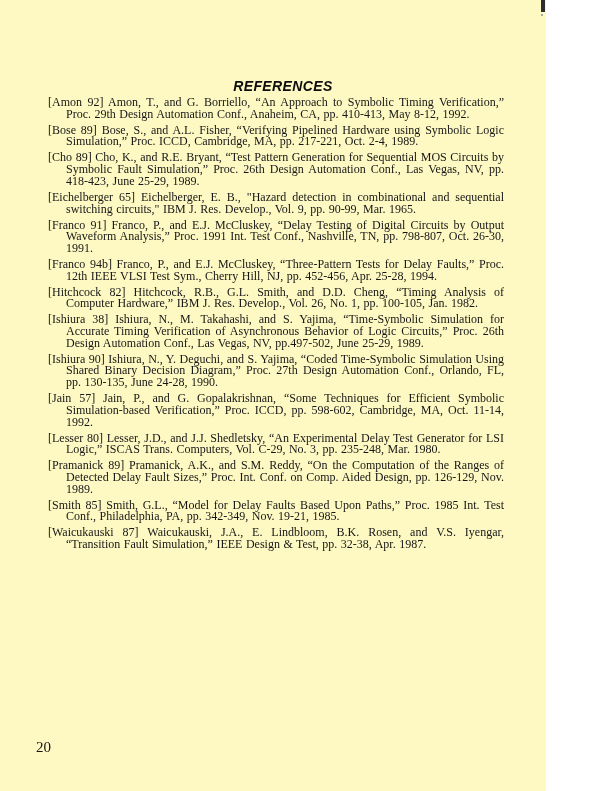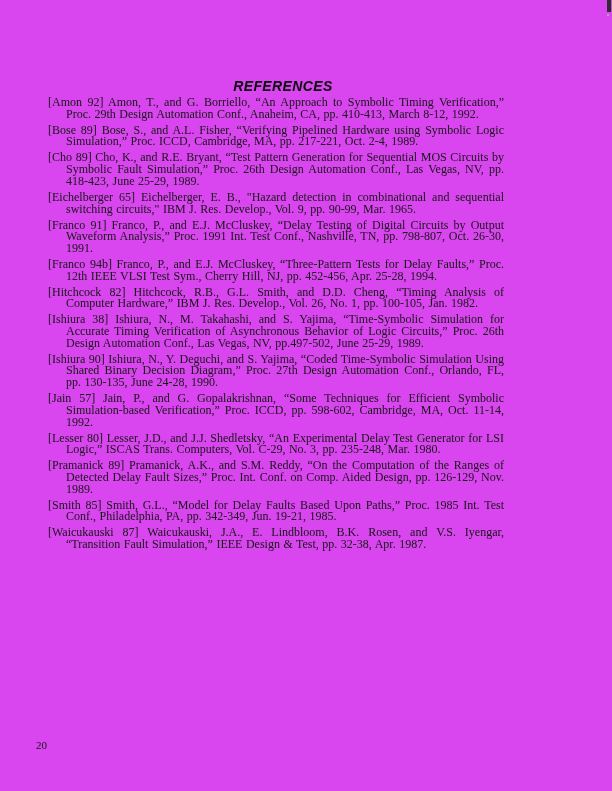--- a/index.html
+++ b/index.html
@@ -2,23 +2,23 @@
 <html><head>
 <meta charset="utf-8">
 <style>
   html, body {
     margin: 0;
     padding: 0;
     background: #ffffff;
   }
   .page {
     position: relative;
-    width: 612px;
+    width: 546px;
     height: 791px;
-    background: #d946ef;
+    background: #fef9c3;
     overflow: hidden;
     font-family: "Liberation Serif", serif;
     color: #161616;
   }
   .heading {
     position: absolute;
     top: 78px;
     left: 48px;
     width: 470px;
     text-align: center;
@@ -43,21 +43,21 @@
     font-size: 12px;
     line-height: 11.7px;
     word-spacing: 0.5px;
   }
   .it {
   }
   .pagenum {
     position: absolute;
     left: 36px;
     top: 739px;
-    font-size: 11px;
+    font-size: 15px;
     color: #161616;
   }
   .artifact-bar {
     position: absolute;
     top: 0;
     right: 1px;
     width: 4px;
     height: 12px;
     background: #2e2e2e;
   }
@@ -70,33 +70,33 @@
     background: #a9a9a9;
   }
 </style>
 </head>
 <body>
 
 <div class="page">
   <div class="heading">REFERENCES</div>
 
   <div class="refs">
-      <p class="ref"><span>[Amon 92] Amon, T., and G. Borriello, “An Approach to Symbolic Timing Verification,” </span><span class="it">Proc. 29th Design Automation Conf.</span><span>, Anaheim, CA, pp. 410-413, March 8-12, 1992.</span></p>
+      <p class="ref"><span>[Amon 92] Amon, T., and G. Borriello, “An Approach to Symbolic Timing Verification,” </span><span class="it">Proc. 29th Design Automation Conf.</span><span>, Anaheim, CA, pp. 410-413, May 8-12, 1992.</span></p>
       <p class="ref"><span>[Bose 89] Bose, S., and A.L. Fisher, “Verifying Pipelined Hardware using Symbolic Logic Simulation,” </span><span class="it">Proc. ICCD</span><span>, Cambridge, MA, pp. 217-221, Oct. 2-4, 1989.</span></p>
       <p class="ref"><span>[Cho 89] Cho, K., and R.E. Bryant, “Test Pattern Generation for Sequential MOS Circuits by Symbolic Fault Simulation,” </span><span class="it">Proc. 26th Design Automation Conf.</span><span>, Las Vegas, NV, pp. 418-423, June 25-29, 1989.</span></p>
       <p class="ref"><span>[Eichelberger 65] Eichelberger, E. B., "Hazard detection in combinational and sequential switching circuits," </span><span class="it">IBM J. Res. Develop.</span><span>, Vol. 9, pp. 90-99, Mar. 1965.</span></p>
       <p class="ref"><span>[Franco 91] Franco, P., and E.J. McCluskey, “Delay Testing of Digital Circuits by Output Waveform Analysis,” </span><span class="it">Proc. 1991 Int. Test Conf.</span><span>, Nashville, TN, pp. 798-807, Oct. 26-30, 1991.</span></p>
       <p class="ref"><span>[Franco 94b] Franco, P., and E.J. McCluskey, “Three-Pattern Tests for Delay Faults,” </span><span class="it">Proc. 12th IEEE VLSI Test Sym.</span><span>, Cherry Hill, NJ, pp. 452-456, Apr. 25-28, 1994.</span></p>
       <p class="ref"><span>[Hitchcock 82] Hitchcock, R.B., G.L. Smith, and D.D. Cheng, “Timing Analysis of Computer Hardware,” </span><span class="it">IBM J. Res. Develop.</span><span>, Vol. 26, No. 1, pp. 100-105, Jan. 1982.</span></p>
       <p class="ref"><span>[Ishiura 38] Ishiura, N., M. Takahashi, and S. Yajima, “Time-Symbolic Simulation for Accurate Timing Verification of Asynchronous Behavior of Logic Circuits,” </span><span class="it">Proc. 26th Design Automation Conf.</span><span>, Las Vegas, NV, pp.497-502, June 25-29, 1989.</span></p>
       <p class="ref"><span>[Ishiura 90] Ishiura, N., Y. Deguchi, and S. Yajima, “Coded Time-Symbolic Simulation Using Shared Binary Decision Diagram,” </span><span class="it">Proc. 27th Design Automation Conf.</span><span>, Orlando, FL, pp. 130-135, June 24-28, 1990.</span></p>
       <p class="ref"><span>[Jain 57] Jain, P., and G. Gopalakrishnan, “Some Techniques for Efficient Symbolic Simulation-based Verification,” </span><span class="it">Proc. ICCD</span><span>, pp. 598-602, Cambridge, MA, Oct. 11-14, 1992.</span></p>
       <p class="ref"><span>[Lesser 80] Lesser, J.D., and J.J. Shedletsky, “An Experimental Delay Test Generator for LSI Logic,” </span><span class="it">ISCAS Trans. Computers</span><span>, Vol. C-29, No. 3, pp. 235-248, Mar. 1980.</span></p>
       <p class="ref"><span>[Pramanick 89] Pramanick, A.K., and S.M. Reddy, “On the Computation of the Ranges of Detected Delay Fault Sizes,” </span><span class="it">Proc. Int. Conf. on Comp. Aided Design</span><span>, pp. 126-129, Nov. 1989.</span></p>
-      <p class="ref"><span>[Smith 85] Smith, G.L., “Model for Delay Faults Based Upon Paths,” </span><span class="it">Proc. 1985 Int. Test Conf.</span><span>, Philadelphia, PA, pp. 342-349, Jun. 19-21, 1985.</span></p>
+      <p class="ref"><span>[Smith 85] Smith, G.L., “Model for Delay Faults Based Upon Paths,” </span><span class="it">Proc. 1985 Int. Test Conf.</span><span>, Philadelphia, PA, pp. 342-349, Nov. 19-21, 1985.</span></p>
       <p class="ref"><span>[Waicukauski 87] Waicukauski, J.A., E. Lindbloom, B.K. Rosen, and V.S. Iyengar, “Transition Fault Simulation,” </span><span class="it">IEEE Design &amp; Test</span><span>, pp. 32-38, Apr. 1987.</span></p>
     </div>
 
   <div class="pagenum">20</div>
 
   <div class="artifact-bar"></div>
   <div class="artifact-dot"></div>
 </div>
 
 </body></html>

